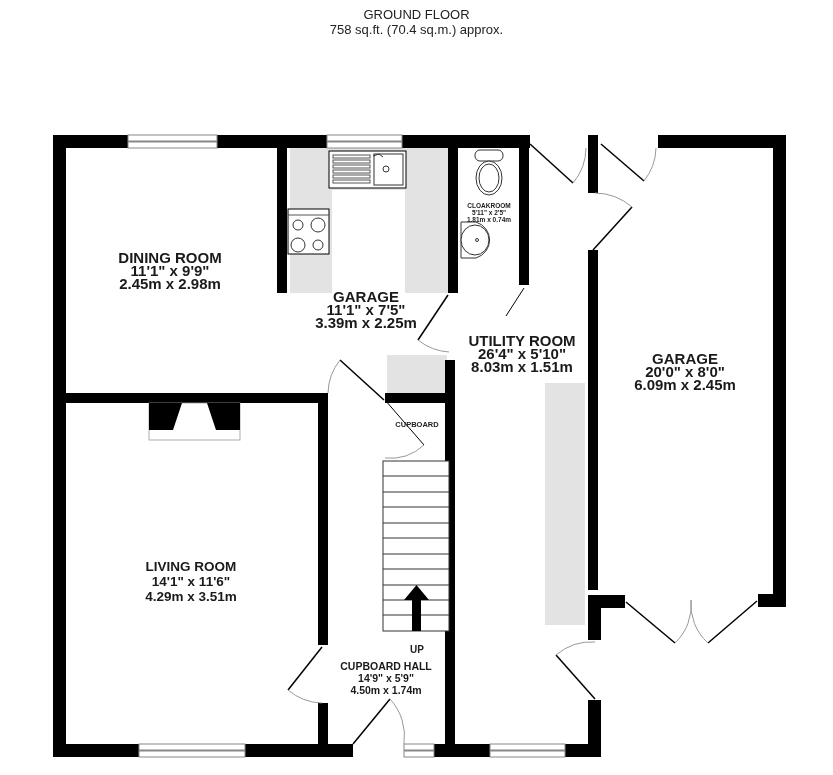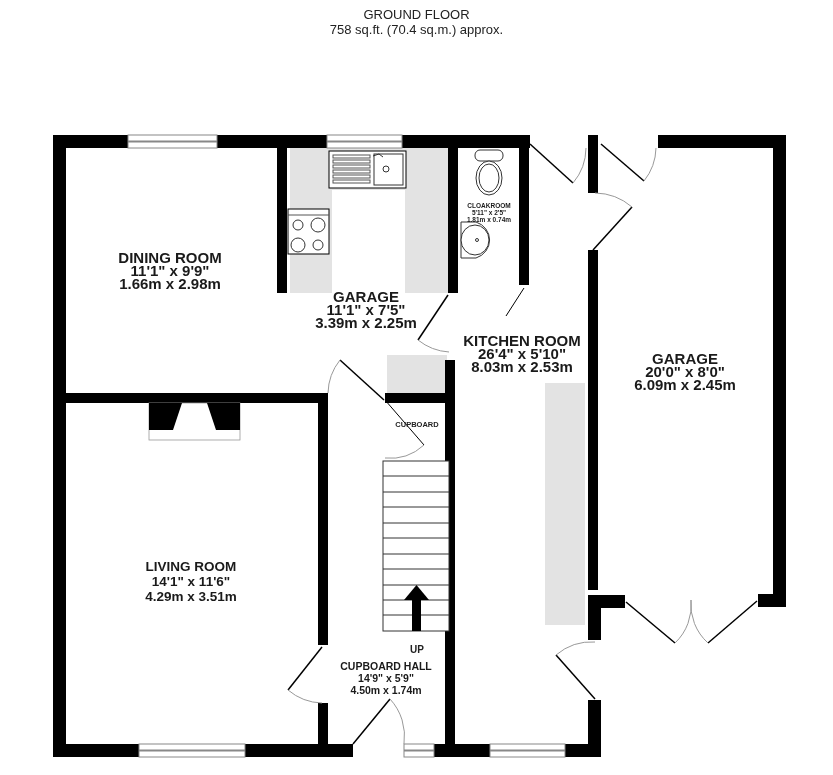--- a/index.html
+++ b/index.html
@@ -179,39 +179,39 @@
   </g>
   <g fill="#000">
     <rect x="412" y="598" width="9" height="33"></rect>
     <polygon points="404,600 416.5,585 429,600"></polygon>
   </g>
 </svg>
 
 <div class="lbl med" style="left:170px; top:251px;">
   <div>DINING ROOM</div>
   <div>11'1"  x 9'9"</div>
-  <div>1.66m  x 2.98m</div>
+  <div>2.45m  x 2.98m</div>
 </div>
 
 <div class="lbl med" style="left:366px; top:290px;">
   <div>GARAGE</div>
   <div>11'1"  x 7'5"</div>
   <div>3.39m  x 2.25m</div>
 </div>
 
 <div class="lbl tiny" style="left:489px; top:202px;">
   <div>CLOAKROOM</div>
   <div>5'11"  x 2'5"</div>
   <div>1.81m  x 0.74m</div>
 </div>
 
 <div class="lbl med" style="left:522px; top:334px;">
-  <div>KITCHEN ROOM</div>
+  <div>UTILITY ROOM</div>
   <div>26'4"  x 5'10"</div>
-  <div>8.03m  x 2.53m</div>
+  <div>8.03m  x 1.51m</div>
 </div>
 
 <div class="lbl med" style="left:685px; top:352px;">
   <div>GARAGE</div>
   <div>20'0"  x 8'0"</div>
   <div>6.09m  x 2.45m</div>
 </div>
 
 <div class="lbl big" style="left:191px; top:559px;">
   <div>LIVING ROOM</div>

